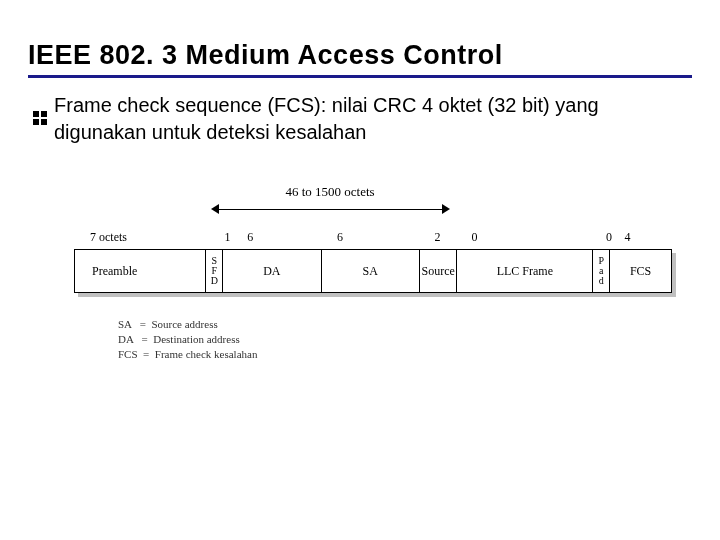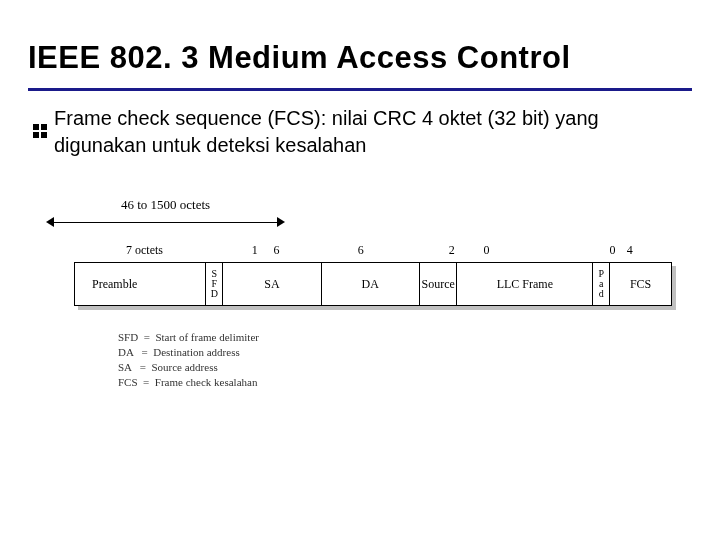--- a/index.html
+++ b/index.html
@@ -9,26 +9,26 @@
     background: #ffffff;
     font-family: Verdana, Arial, sans-serif;
     color: #000;
     position: relative;
     overflow: hidden;
   }
   .slide {
     padding: 40px 28px 0 28px;
   }
   .title {
-    font-size: 31px;
+    font-size: 27px;
     font-weight: 900;
     letter-spacing: 0.5px;
     font-family: "Arial Black", Arial, sans-serif;
     border-bottom: 3px solid #1a1a8a;
-    padding-bottom: 12px;
+    padding-bottom: 4px;
     margin-bottom: 14px;
   }
   .bullet-row {
     display: flex;
     align-items: center;
     padding-left: 4px;
   }
   .bullet-icon {
     margin-right: 6px;
     margin-top: 2px;
@@ -37,21 +37,21 @@
     font-size: 20px;
     line-height: 1.35;
     font-family: Verdana, Arial, sans-serif;
   }
   .diagram {
     margin-top: 38px;
     padding: 0 20px;
   }
   .range-row {
     display: flex;
-    justify-content: flex-start;
+    justify-content: center;
     padding-right: 60px;
   }
   .range {
     width: 235px;
     text-align: center;
     font-family: "Times New Roman", serif;
     font-size: 13px;
     position: relative;
   }
   .range .arrow-line {
@@ -77,21 +77,21 @@
   .range .arrow-line .ar { right: -2px; border-left: 8px solid #000; }
 
   .col-labels {
     display: flex;
     font-family: "Times New Roman", serif;
     font-size: 12px;
     margin-top: 14px;
     margin-left: 42px;
   }
   .col-labels div { text-align: left; }
-  .lbl-pre { width: 145px; margin-left: 36px; }
+  .lbl-pre { width: 145px; }
   .lbl-sfd { width: 18px; }
   .lbl-da  { width: 103px; padding-left: 6px; }
   .lbl-sa  { width: 105px; }
   .lbl-len { width: 40px; }
   .lbl-llc { width: 145px; text-align: center; }
   .lbl-pad { width: 20px; }
   .lbl-fcs { width: 50px; text-align: right; padding-right: 14px;}
 
   .frame-wrap {
     position: relative;
@@ -184,35 +184,34 @@
 
     <div class="frame-wrap">
       <div class="cell c-pre">Preamble</div>
       <div class="cell c-sfd">
         <div>
           <span>S</span>
           <span>F</span>
           <span>D</span>
         </div>
       </div>
+      <div class="cell c-da">DA</div>
       <div class="cell c-sa">SA</div>
-      <div class="cell c-da">DA</div>
       <div class="cell c-len">Source</div>
       <div class="cell c-llc">LLC Frame</div>
       <div class="cell c-pad">
         <div>
           <span>P</span>
           <span>a</span>
           <span>d</span>
         </div>
       </div>
       <div class="cell c-fcs">FCS</div>
     </div>
 
     <div class="legend">
-      <div class="legend-row">SFD  =  Start of frame delimiter</div>
+      <div class="legend-row">SA   =  Source address</div>
       <div class="legend-row">DA   =  Destination address</div>
-      <div class="legend-row">SA   =  Source address</div>
       <div class="legend-row">FCS  =  Frame check kesalahan</div>
     </div>
 
   </div>
 </div>
 
 </body></html>

